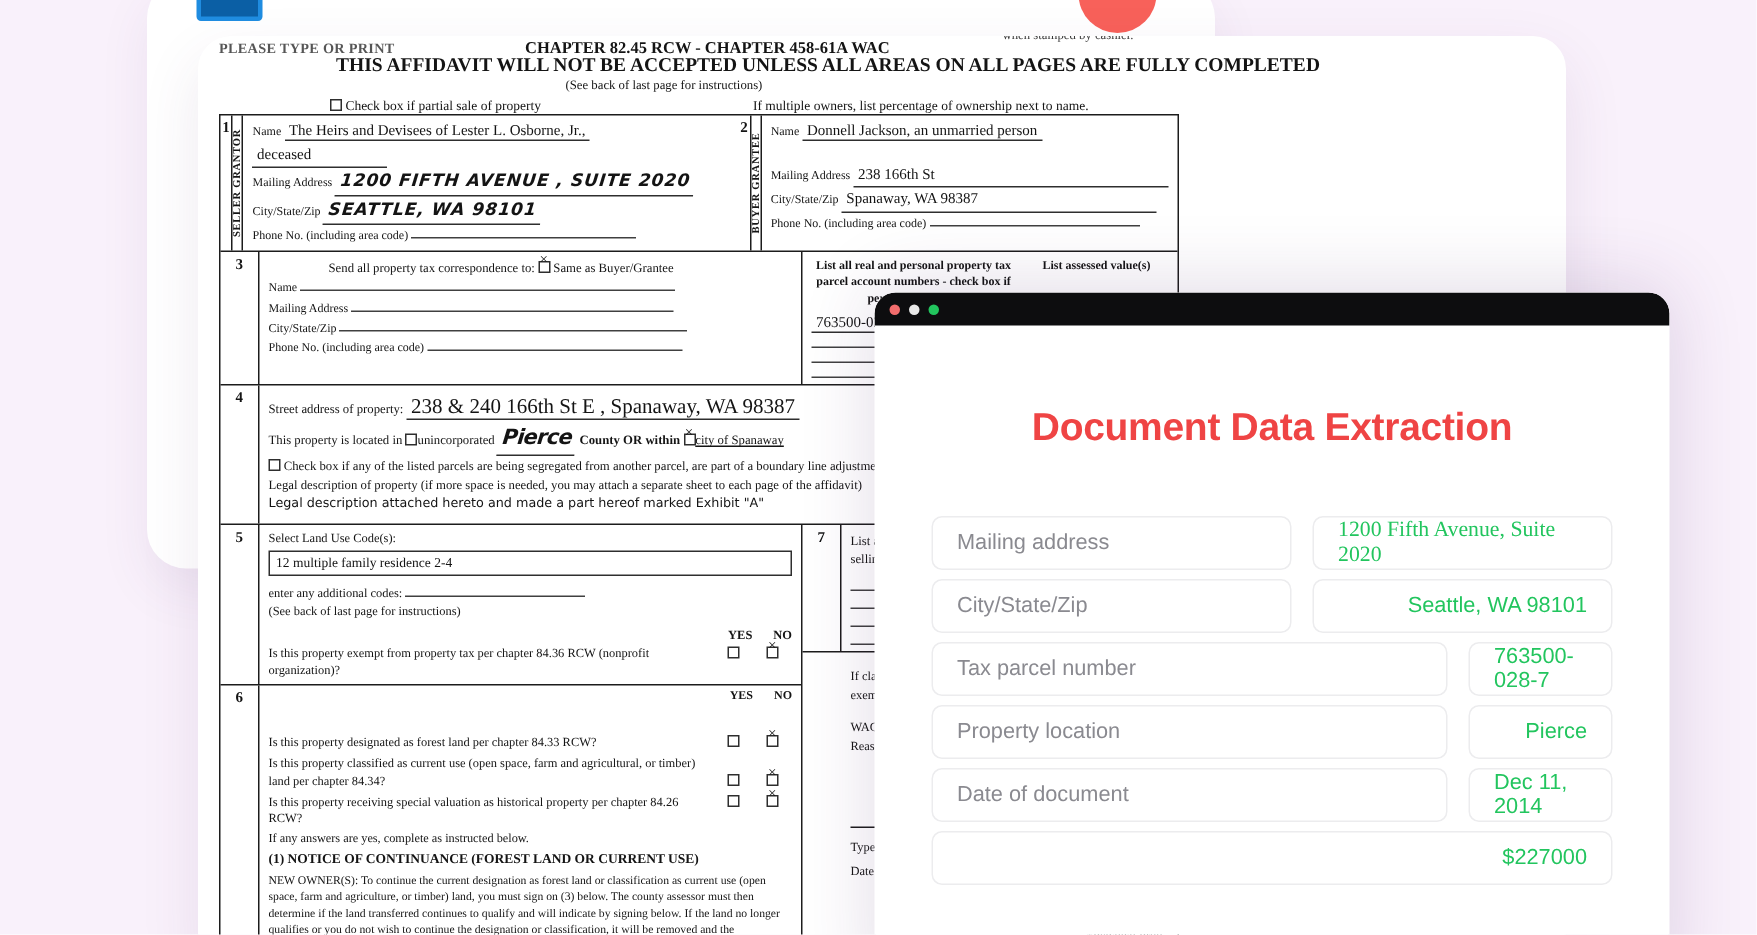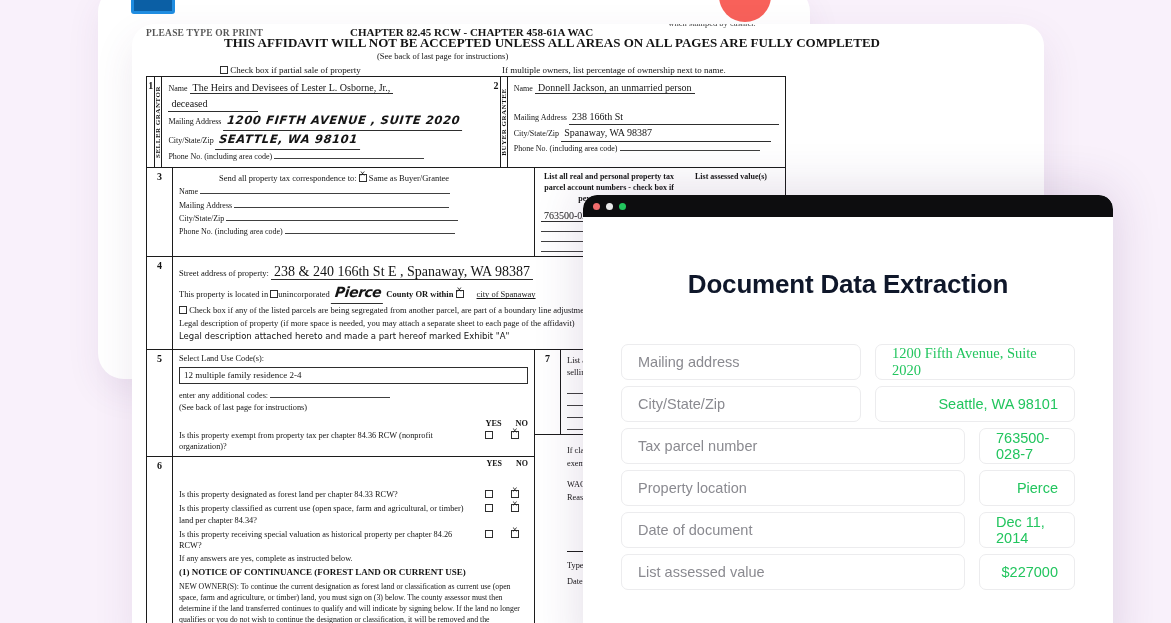--- a/index.html
+++ b/index.html
@@ -81,21 +81,21 @@
     background:#ffffff;border-radius:14px 14px 0 0;
     box-shadow:0 -4px 50px rgba(70,30,100,.16);
     overflow:hidden;
   }
   .titlebar{height:22px;background:#0d0d0f;display:flex;align-items:center;padding-left:10px;gap:6px;border-radius:14px 14px 0 0;}
   .dot{width:7px;height:7px;border-radius:50%;}
   .d-red{background:#f26d6d;}
   .d-yel{background:#e9e9e9;}
   .d-grn{background:#22c55e;}
   .apptitle{
-    text-align:center;color:#0f172a;font-size:26px;font-weight:bold;
+    text-align:center;color:#ef4444;font-size:26px;font-weight:bold;
     letter-spacing:-.2px;margin-top:52px;
   }
   .rows{margin-top:44px;padding:0 38px;}
   .row{display:flex;gap:14px;margin-bottom:6px;align-items:center;}
   .fieldbox{
     border:1px solid #ececee;border-radius:7px;height:34px;
     display:flex;align-items:center;padding:0 16px;
     font-size:14.5px;background:#fff;
   }
   .f-label{color:#8a8a90;}
@@ -176,21 +176,21 @@
 
       <div style="display:flex;border-bottom:1.3px solid #222;">
         <div class="numcell" style="align-items:flex-start;">4</div>
         <div class="sec4" style="flex:1;border-bottom:none;">
           <div><span>Street address of property:</span> <span class="val" style="font-size:14px;">238 &amp; 240 166th St E , Spanaway, WA 98387</span></div>
           <div style="position:relative;">
             <span>This property is located in</span>
             <span class="box"></span><span>unincorporated</span>
             <span class="val hand" style="font-size:14px;letter-spacing:-.5px;">Pierce</span>
             <span style="font-weight:bold;">County OR within</span>
-            <span class="box boxx"></span><span style="text-decoration:underline;margin-left:13px;">city of Spanaway</span>
+            <span class="box boxx"></span><span style="text-decoration:underline;">city of Spanaway</span>
           </div>
           <div><span class="box"></span> <span>Check box if any of the listed parcels are being segregated from another parcel, are part of a boundary line adjustment</span></div>
           <div>Legal description of property (if more space is needed, you may attach a separate sheet to each page of the affidavit)</div>
           <div style="font-family:'DejaVu Sans',sans-serif;font-size:8.5px;">Legal description attached hereto and made a part hereof marked Exhibit "A"</div>
         </div>
       </div>
 
       <div class="sec56">
         <div class="sec5">
 
@@ -218,21 +218,21 @@
             <div style="flex:1;padding:2px 6px 4px 6px;">
               <div style="display:flex;justify-content:flex-end;gap:14px;font-weight:bold;font-size:8px;">
                 <span>YES</span>
                   <span>NO</span>
               </div>
               <div class="qline" style="margin-top:21px;">
                 <div class="qtext">Is this property designated as forest land per chapter 84.33 RCW?</div>
                 <div class="qbox"><span class="box"></span></div>
                 <div class="qbox"><span class="box boxx"></span></div>
               </div>
-              <div class="qline" style="margin-top:3px;">
+              <div class="qline" style="margin-top:3px;align-items:flex-end;">
                 <div class="qtext">Is this property classified as current use (open space, farm and agricultural, or timber) land per chapter 84.34?</div>
                 <div class="qbox"><span class="box"></span></div>
                 <div class="qbox"><span class="box boxx"></span></div>
               </div>
               <div class="qline" style="margin-top:3px;">
                 <div class="qtext">Is this property receiving special valuation as historical property per chapter 84.26 RCW?</div>
                 <div class="qbox"><span class="box"></span></div>
                 <div class="qbox"><span class="box boxx"></span></div>
               </div>
               <div style="font-size:8.2px;margin-top:3px;">If any answers are yes, complete as instructed below.</div>
@@ -307,18 +307,17 @@
       <div class="fieldbox f-label w-c">Property location</div>
       <div class="fieldbox f-value w-d">Pierce</div>
     </div>
 
     <div class="row">
       <div class="fieldbox f-label w-c">Date of document</div>
       <div class="fieldbox f-value w-d">Dec 11, 2014</div>
     </div>
 
     <div class="row">
-      <div class="fieldbox f-label w-c">List assessed value</div>
       <div class="fieldbox f-value w-d">$227000</div>
     </div>
 
   </div>
 </div>
 
 </body></html>

